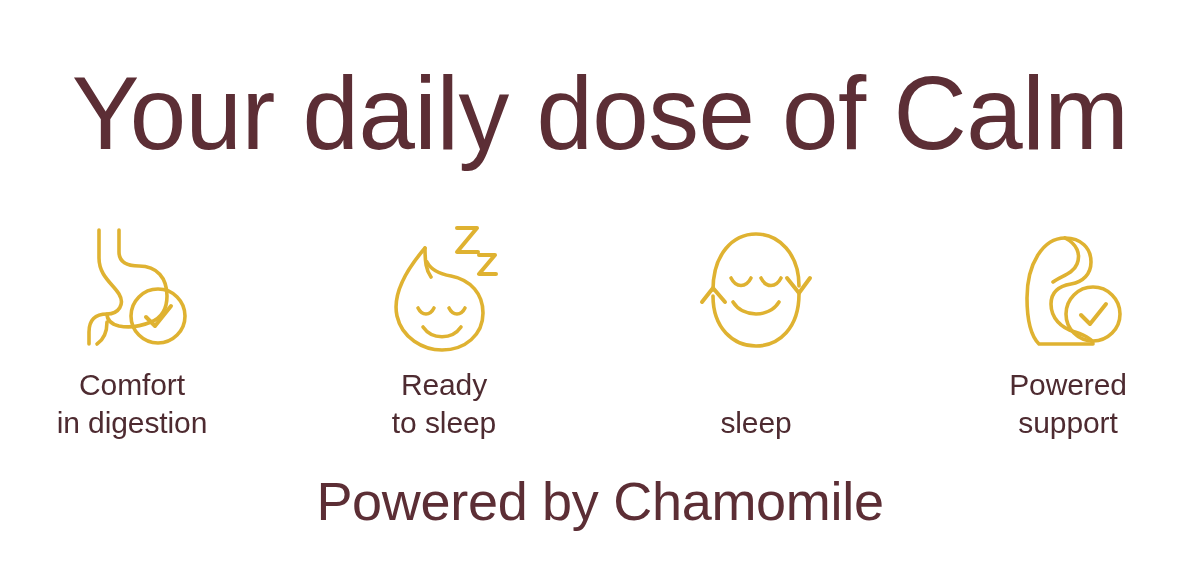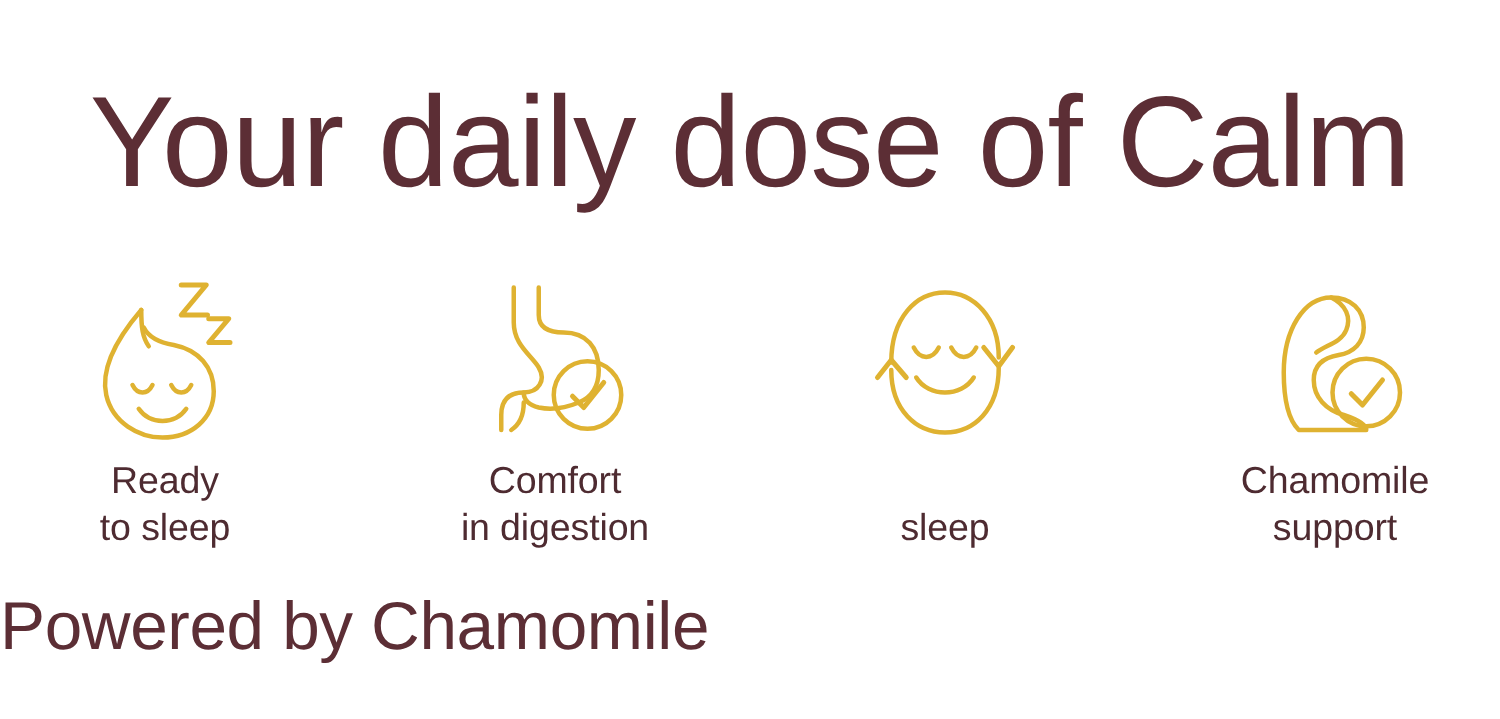--- a/index.html
+++ b/index.html
@@ -78,20 +78,21 @@
     white-space: pre-line;
     letter-spacing: -0.1px;
   }
 
   
   .footer {
     position: absolute;
     top: 474px;
     left: 0;
     width: 1200px;
+    text-align: center;
     color: #5c2e35;
     font-family: "Liberation Sans", sans-serif;
     font-size: 54px;
     font-weight: 400;
     line-height: 1.0;
     letter-spacing: -0.3px;
     white-space: nowrap;
   }
 </style>
 </head>
@@ -100,60 +101,60 @@
 <div id="banner">
 
   <div class="headline">Your daily dose of Calm</div>
 
   <div class="benefits">
 
     <div class="benefit">
       <div class="benefit-icon">
         <svg width="130" height="140" viewBox="0 0 130 140" fill="none" stroke="#dfb231" stroke-width="3.6" stroke-linecap="round" stroke-linejoin="round">
 
+          <path d="M32 16 V 44 C 32 62, 46 70, 52 80
+                   C 58 90, 52 100, 40 100
+                   C 28 100, 22 106, 22 118 V 130"></path>
+
+          <path d="M52 16 V 38 C 52 48, 60 52, 72 52
+                   C 90 52, 100 64, 100 82 C 100 96, 94 104, 84 108
+                   C 72 113, 62 114, 52 112 C 44 110, 40 106, 40 100"></path>
+
+          <path d="M40 108 C 40 120, 36 126, 30 130"></path>
+
+          <circle cx="91" cy="102" r="27"></circle>
+
+          <path d="M79 103 L 88 112 L 104 92" stroke-width="4"></path>
+        </svg>
+      </div>
+      <div class="benefit-label"><span>Comfort</span><br><span>in digestion</span></div>
+    </div>
+
+    <div class="benefit">
+      <div class="benefit-icon">
+        <svg width="130" height="140" viewBox="0 0 130 140" fill="none" stroke="#dfb231" stroke-width="3.6" stroke-linecap="round" stroke-linejoin="round">
+
           <path d="M46 34 C 22 62, 14 84, 18 102 C 23 124, 44 136, 63 136
                    C 86 136, 104 121, 104 99 C 104 80, 92 66, 72 62
                    C 60 60, 52 56, 48 48"></path>
 
           <path d="M46 34 C 46 48, 47 56, 52 63"></path>
 
           <path d="M39 94 C 43 102, 51 102, 55 94"></path>
 
           <path d="M70 94 C 74 102, 82 102, 86 94"></path>
 
           <path d="M44 113 C 53 126, 73 126, 82 113"></path>
 
           <path d="M78 14 H 98 L 78 38 H 99" stroke-width="4"></path>
 
           <path d="M100 41 H 116 L 100 60 H 117" stroke-width="4"></path>
         </svg>
       </div>
       <div class="benefit-label"><span>Ready</span><br><span>to sleep</span></div>
-    </div>
-
-    <div class="benefit">
-      <div class="benefit-icon">
-        <svg width="130" height="140" viewBox="0 0 130 140" fill="none" stroke="#dfb231" stroke-width="3.6" stroke-linecap="round" stroke-linejoin="round">
-
-          <path d="M32 16 V 44 C 32 62, 46 70, 52 80
-                   C 58 90, 52 100, 40 100
-                   C 28 100, 22 106, 22 118 V 130"></path>
-
-          <path d="M52 16 V 38 C 52 48, 60 52, 72 52
-                   C 90 52, 100 64, 100 82 C 100 96, 94 104, 84 108
-                   C 72 113, 62 114, 52 112 C 44 110, 40 106, 40 100"></path>
-
-          <path d="M40 108 C 40 120, 36 126, 30 130"></path>
-
-          <circle cx="91" cy="102" r="27"></circle>
-
-          <path d="M79 103 L 88 112 L 104 92" stroke-width="4"></path>
-        </svg>
-      </div>
-      <div class="benefit-label"><span>Comfort</span><br><span>in digestion</span></div>
     </div>
 
     <div class="benefit">
       <div class="benefit-icon">
         <svg width="130" height="140" viewBox="0 0 130 140" fill="none" stroke="#dfb231" stroke-width="3.6" stroke-linecap="round" stroke-linejoin="round">
 
           <path d="M22 76 C 22 40, 42 20, 65 20 C 88 20, 108 40, 108 72"></path>
           <path d="M108 80 C 108 114, 88 132, 65 132 C 42 132, 22 114, 22 82"></path>
 
           <path d="M11 88 L 22 74 L 34 88" stroke-width="4"></path>
@@ -181,21 +182,21 @@
                    C 84 122, 90 126, 90 130
                    L 36 130 C 28 122, 24 106, 24 84 Z"></path>
 
           <path d="M62 24 C 74 30, 78 40, 74 50 C 70 60, 58 62, 50 68"></path>
 
           <circle cx="90" cy="100" r="27"></circle>
 
           <path d="M78 101 L 87 110 L 103 90" stroke-width="4"></path>
         </svg>
       </div>
-      <div class="benefit-label"><span>Chamomile</span><br><span>support</span></div>
+      <div class="benefit-label"><span>Powered</span><br><span>support</span></div>
     </div>
 
 
   </div>
 
   <div class="footer">Powered by Chamomile</div>
 
 </div>
 
 </body></html>

